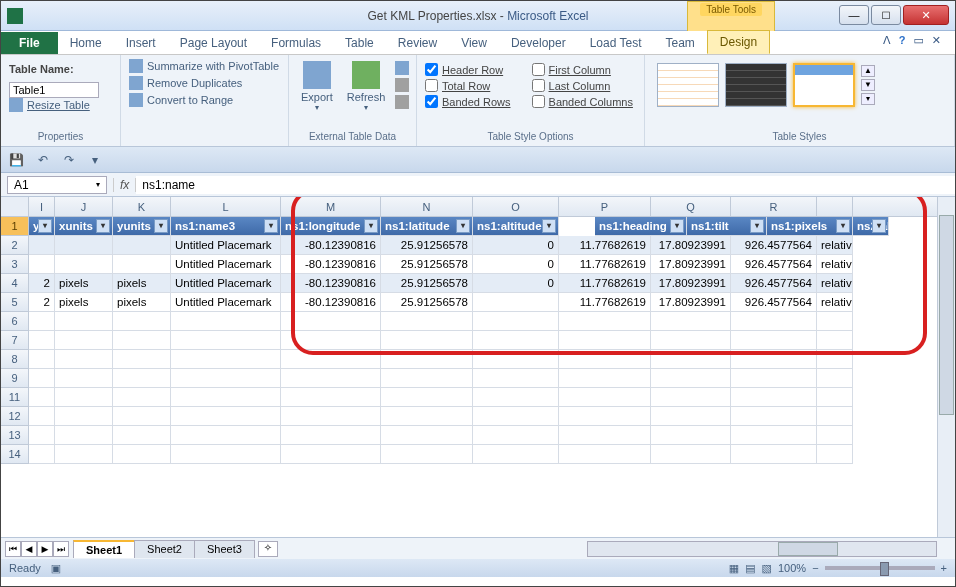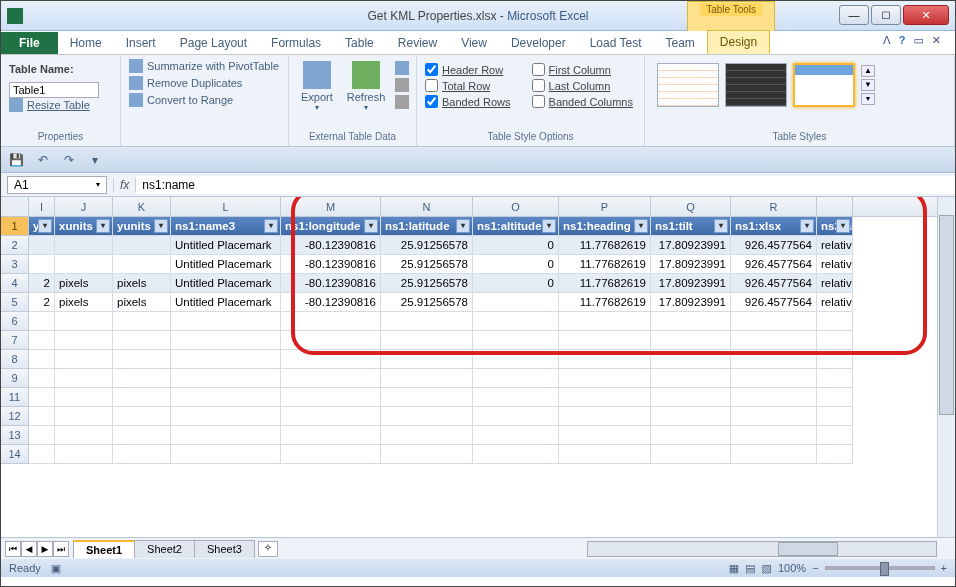--- a/index.html
+++ b/index.html
@@ -247,23 +247,23 @@
   <div class="rows" id="rows">
         <div class="row hdr-row">
           <div class="rh active">1</div>
           <div class="cell" style="width: 26px;"><span>y</span><span class="dd">▾</span></div>
           <div class="cell" style="width: 58px;"><span>xunits</span><span class="dd">▾</span></div>
           <div class="cell" style="width: 58px;"><span>yunits</span><span class="dd">▾</span></div>
           <div class="cell" style="width: 110px;"><span>ns1:name3</span><span class="dd">▾</span></div>
           <div class="cell" style="width: 100px;"><span>ns1:longitude</span><span class="dd">▾</span></div>
           <div class="cell" style="width: 92px;"><span>ns1:latitude</span><span class="dd">▾</span></div>
           <div class="cell" style="width: 86px;"><span>ns1:altitude</span><span class="dd">▾</span></div>
-          <div class="cell" style="width: 92px;"><span>ns1:heading</span><span class="dd">▾</span></div>
+          <div class="cell" style="width: 92px; margin-left: 36px;"><span>ns1:heading</span><span class="dd">▾</span></div>
           <div class="cell" style="width: 80px;"><span>ns1:tilt</span><span class="dd">▾</span></div>
-          <div class="cell" style="width: 86px;"><span>ns1:xlsx</span><span class="dd">▾</span></div>
+          <div class="cell" style="width: 86px;"><span>ns1:pixels</span><span class="dd">▾</span></div>
           <div class="cell" style="width: 36px;"><span>ns2:alt</span><span class="dd">▾</span></div>
         </div>
         <div class="row">
           <div class="rh">2</div>
           <div class="cell band cellR" style="width: 26px;"></div>
           <div class="cell band" style="width: 58px;"></div>
           <div class="cell band" style="width: 58px;"></div>
           <div class="cell band" style="width: 110px;">Untitled Placemark</div>
           <div class="cell band cellR" style="width: 100px;">-80.12390816</div>
           <div class="cell band cellR" style="width: 92px;">25.91256578</div>

